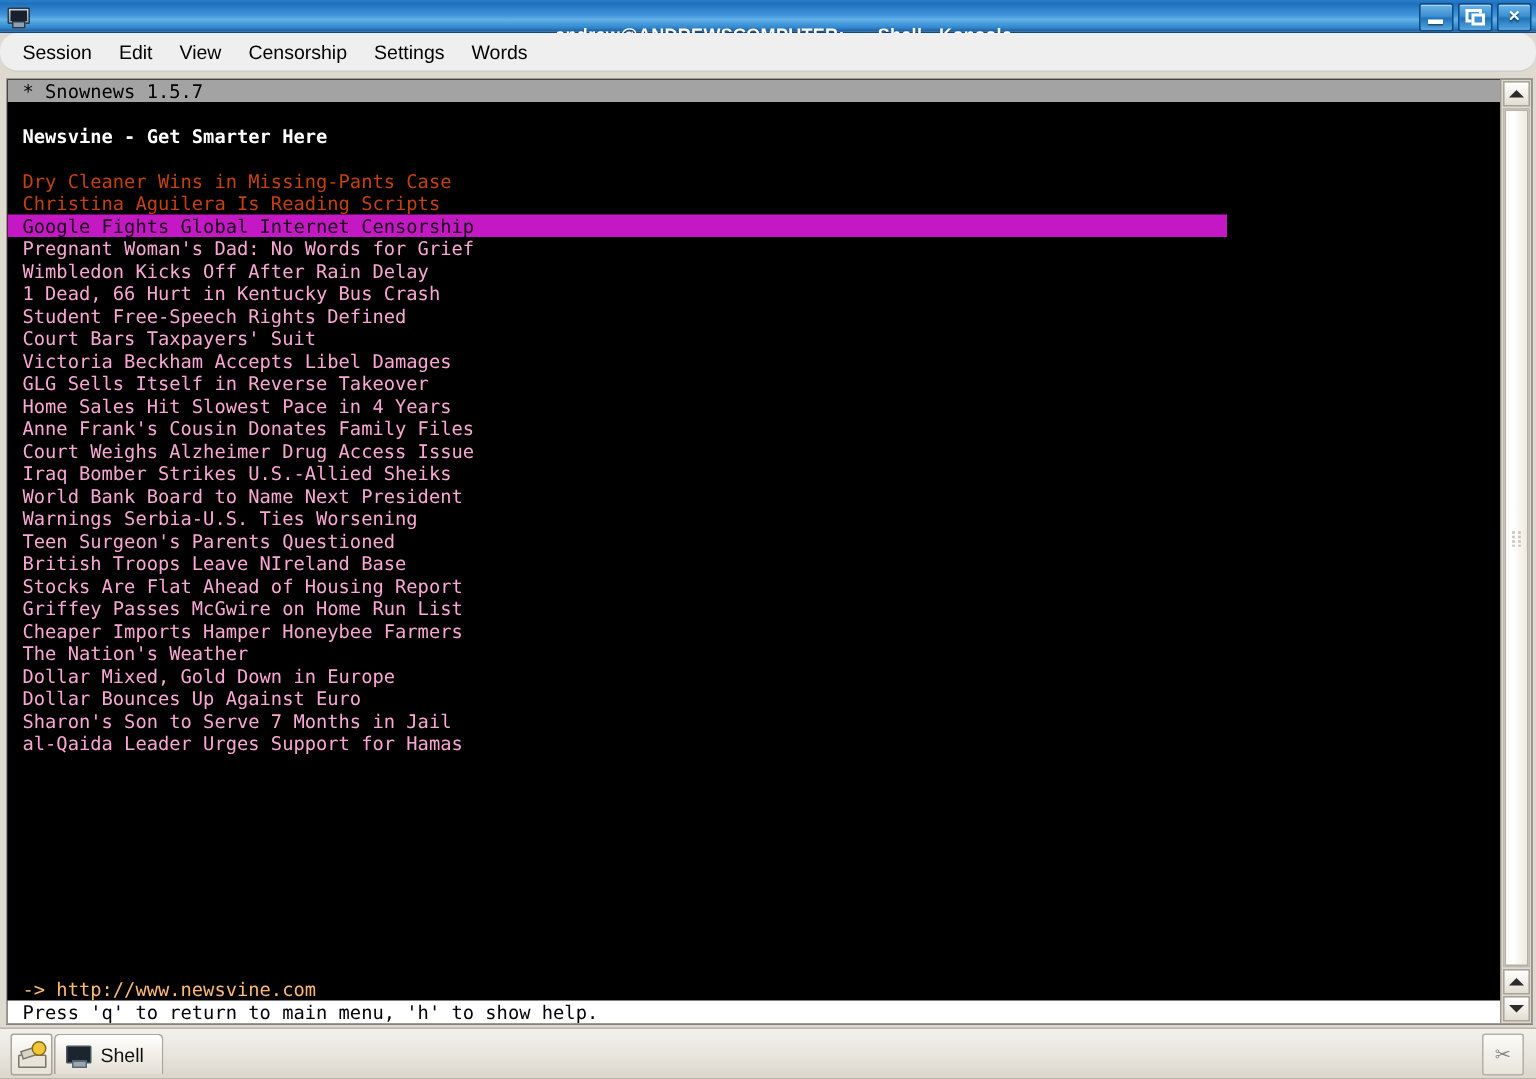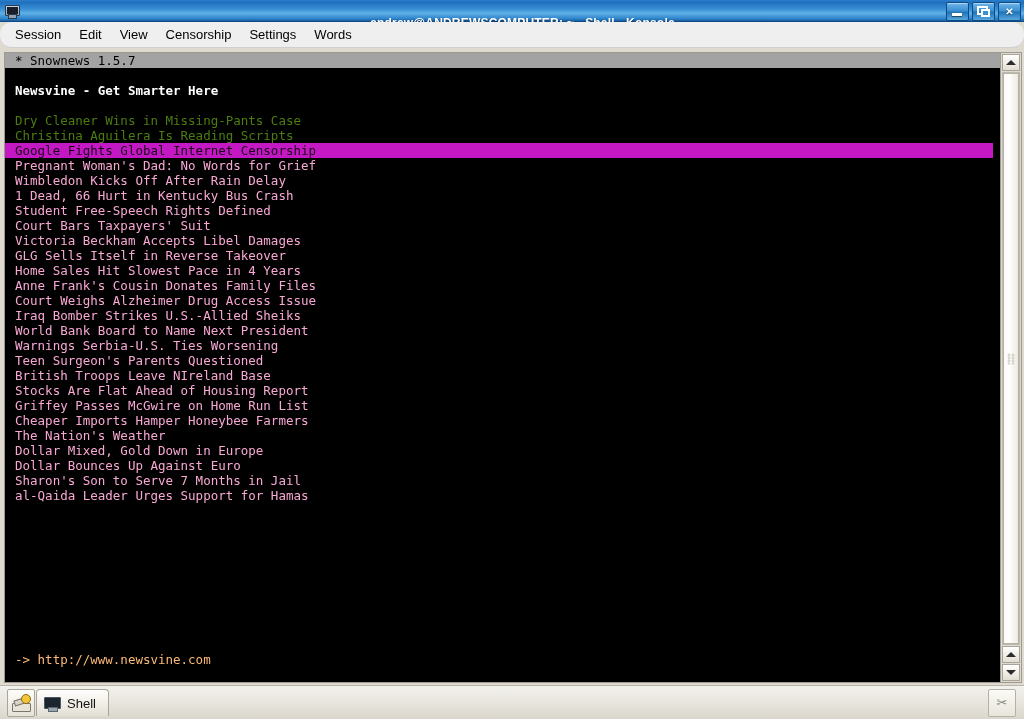--- a/index.html
+++ b/index.html
@@ -161,33 +161,33 @@
     white-space: pre;
   }
   .trow {
     height: 15px;
     line-height: 15px;
     padding-left: 10px;
     white-space: pre;
     overflow: hidden;
   }
   .trow.blank { color: transparent; }
-  .c-white   { color: #4d7c0f; }
+  .c-white   { color: #c2410c; }
   .c-boldwhite { color: #ffffff; font-weight: bold; }
   .c-magenta { color: #f9a8d4; }
   .row-inverse {
     background: #a3a3a3;
     color: #000000;
     width: 995px;
     box-sizing: border-box;
   }
   .row-selected {
     background: #c418c4;
     color: #1a0018;
-    width: 988px;
+    width: 813px;
     box-sizing: border-box;
   }
 
   
   .term-status {
     position: absolute;
     left: 0;
     top: 614px;
     width: 995px;
     height: 15px;
@@ -410,20 +410,21 @@
     <div class="menu-item">Settings</div>
     <div class="menu-item">Words</div>
   </div>
 
   <div class="term-frame">
     <div class="term-inner">
 
       <div class="term-screen" id="term-screen"><div class="trow row-inverse">* Snownews 1.5.7</div><div class="trow blank"> </div><div class="trow c-boldwhite">Newsvine - Get Smarter Here</div><div class="trow blank"> </div><div class="trow c-white">Dry Cleaner Wins in Missing-Pants Case</div><div class="trow c-white">Christina Aguilera Is Reading Scripts</div><div class="trow row-selected">Google Fights Global Internet Censorship</div><div class="trow c-magenta">Pregnant Woman's Dad: No Words for Grief</div><div class="trow c-magenta">Wimbledon Kicks Off After Rain Delay</div><div class="trow c-magenta">1 Dead, 66 Hurt in Kentucky Bus Crash</div><div class="trow c-magenta">Student Free-Speech Rights Defined</div><div class="trow c-magenta">Court Bars Taxpayers' Suit</div><div class="trow c-magenta">Victoria Beckham Accepts Libel Damages</div><div class="trow c-magenta">GLG Sells Itself in Reverse Takeover</div><div class="trow c-magenta">Home Sales Hit Slowest Pace in 4 Years</div><div class="trow c-magenta">Anne Frank's Cousin Donates Family Files</div><div class="trow c-magenta">Court Weighs Alzheimer Drug Access Issue</div><div class="trow c-magenta">Iraq Bomber Strikes U.S.-Allied Sheiks</div><div class="trow c-magenta">World Bank Board to Name Next President</div><div class="trow c-magenta">Warnings Serbia-U.S. Ties Worsening</div><div class="trow c-magenta">Teen Surgeon's Parents Questioned</div><div class="trow c-magenta">British Troops Leave NIreland Base</div><div class="trow c-magenta">Stocks Are Flat Ahead of Housing Report</div><div class="trow c-magenta">Griffey Passes McGwire on Home Run List</div><div class="trow c-magenta">Cheaper Imports Hamper Honeybee Farmers</div><div class="trow c-magenta">The Nation's Weather</div><div class="trow c-magenta">Dollar Mixed, Gold Down in Europe</div><div class="trow c-magenta">Dollar Bounces Up Against Euro</div><div class="trow c-magenta">Sharon's Son to Serve 7 Months in Jail</div><div class="trow c-magenta">al-Qaida Leader Urges Support for Hamas</div></div>
 
       <div class="term-url">-&gt; http://www.newsvine.com</div>
+      <div class="term-status">Press 'q' to return to main menu, 'h' to show help.</div>
 
       <div class="scrollbar">
         <div class="sb-btn sb-up-top">
           <span class="arrow-up"></span>
         </div>
         <div class="sb-trough">
           <div class="sb-thumb">
             <div class="sb-grip"></div>
           </div>
         </div>

